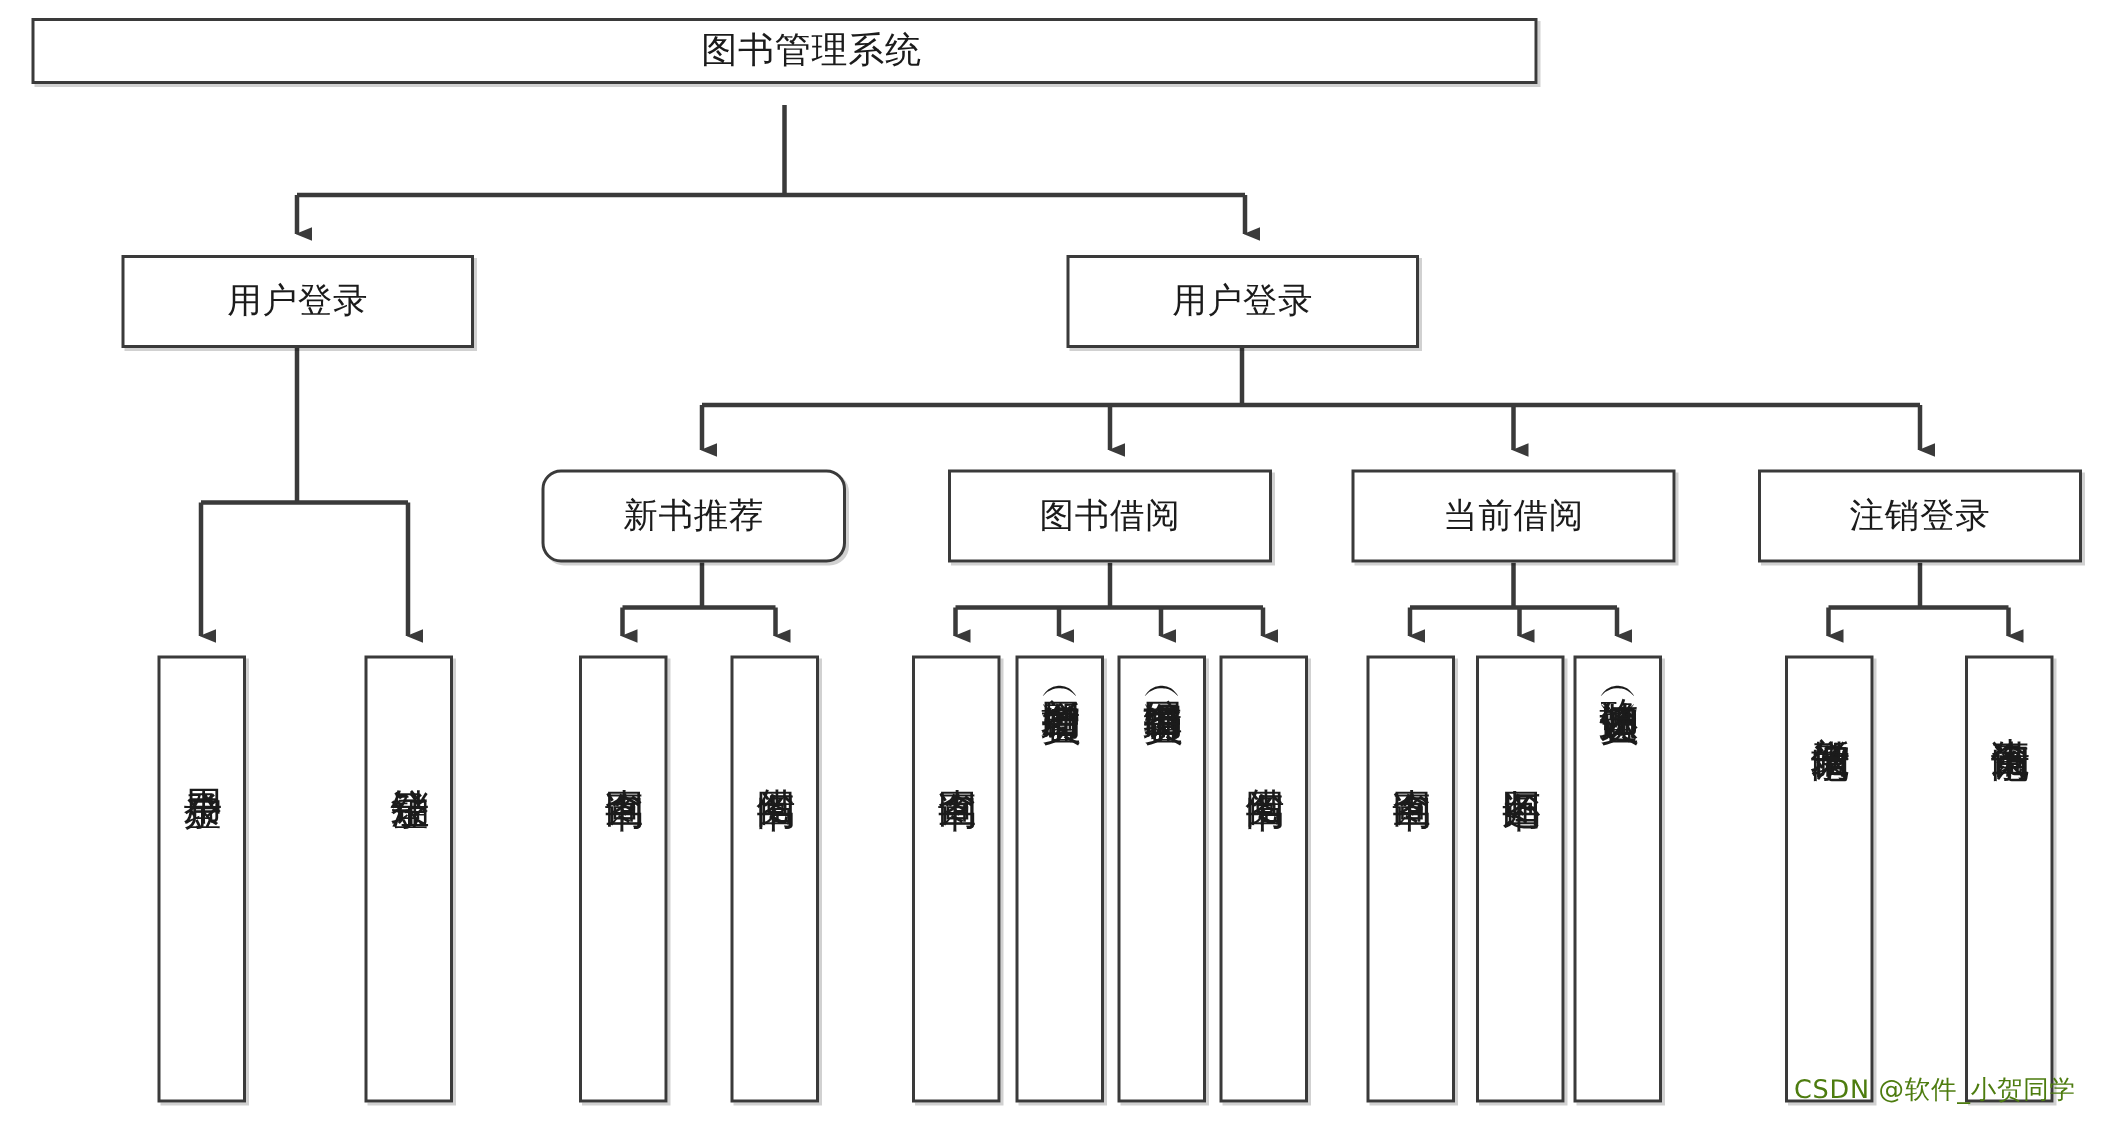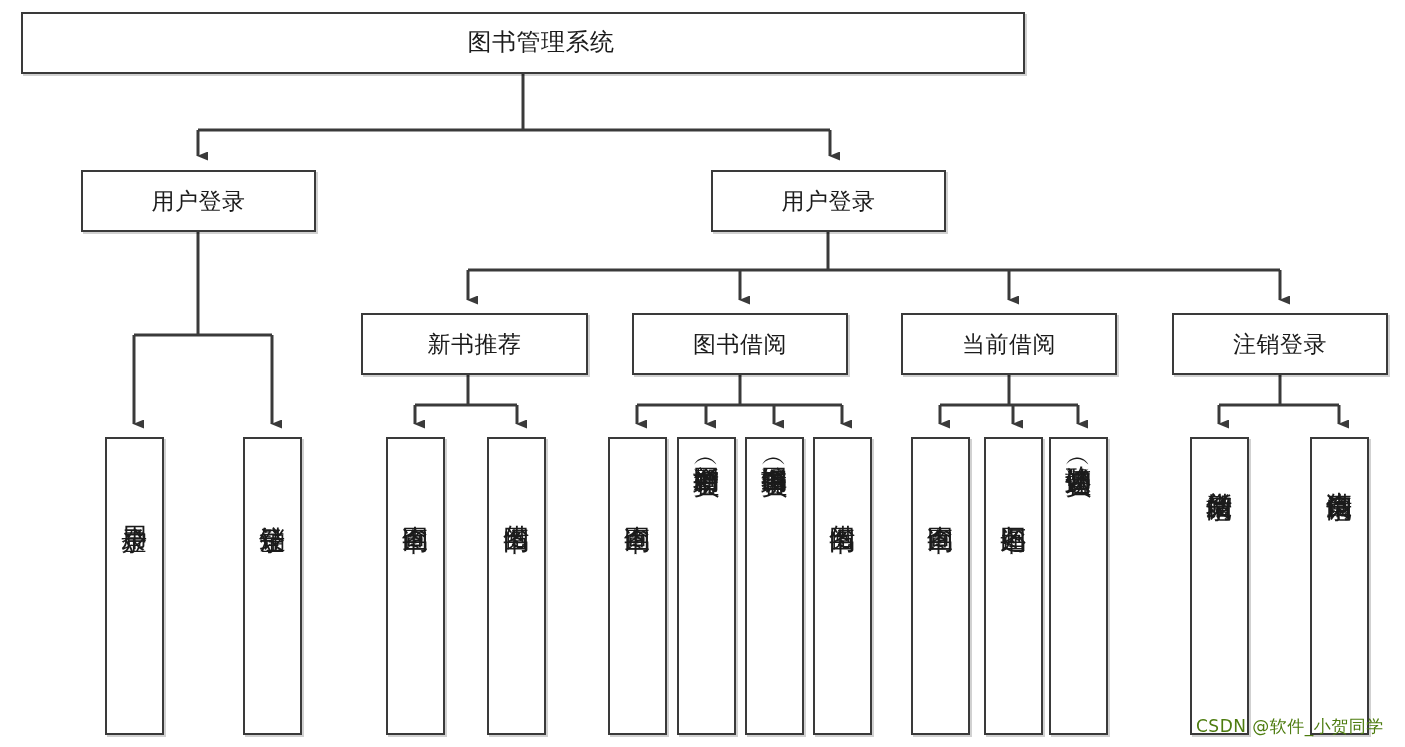--- a/index.html
+++ b/index.html
@@ -115,32 +115,32 @@
       <path d="M1013,405 L1013,424" marker-end="url(#arrow)"></path>
       <path d="M1078,405 L1078,424" marker-end="url(#arrow)"></path>
 
       <path d="M1280,375 L1280,405"></path>
       <path d="M1219,405 L1339,405"></path>
       <path d="M1219,405 L1219,424" marker-end="url(#arrow)"></path>
       <path d="M1339,405 L1339,424" marker-end="url(#arrow)"></path>
     </g>
   </svg>
 
-  <div class="node root" style="left:21px; top:12px; width:1004px; height:62px;padding-left:36px;">
+  <div class="node root" style="left:21px; top:12px; width:1004px; height:44px;padding-left:36px;">
     <span class="label">图书管理系统</span>
   </div>
 
   <div class="node" style="left:81px; top:170px; width:235px; height:62px;">
     <span class="label">用户登录</span>
   </div>
   <div class="node" style="left:711px; top:170px; width:235px; height:62px;">
     <span class="label">用户登录</span>
   </div>
 
-  <div class="node" style="left:361px; top:313px; width:227px; height:62px;">
+  <div class="node" style="left:361px; top:313px; width:203px; height:62px;border-radius:13px;">
     <span class="label">新书推荐</span>
   </div>
   <div class="node" style="left:901px; top:313px; width:216px; height:62px;">
     <span class="label">当前借阅</span>
   </div>
   <div class="node" style="left:632px; top:313px; width:216px; height:62px;">
     <span class="label">图书借阅</span>
   </div>
   <div class="node" style="left:1172px; top:313px; width:216px; height:62px;">
     <span class="label">注销登录</span>

